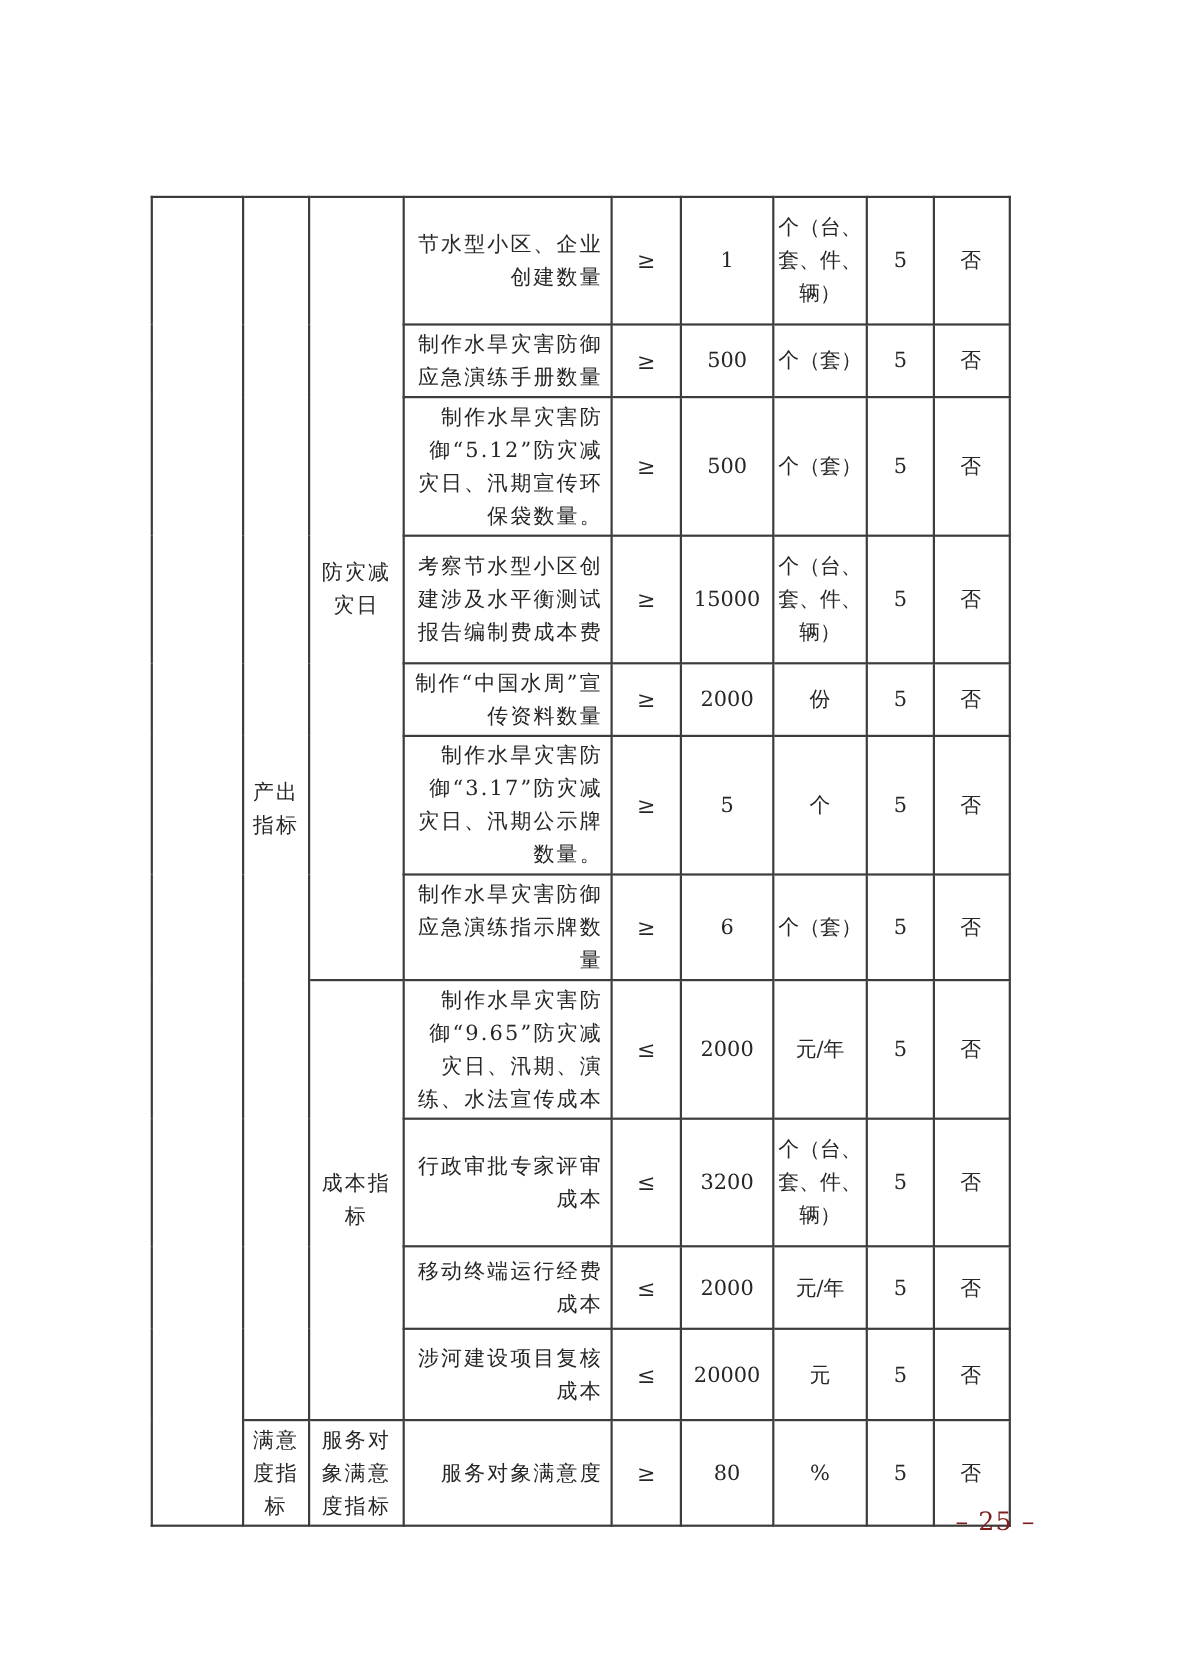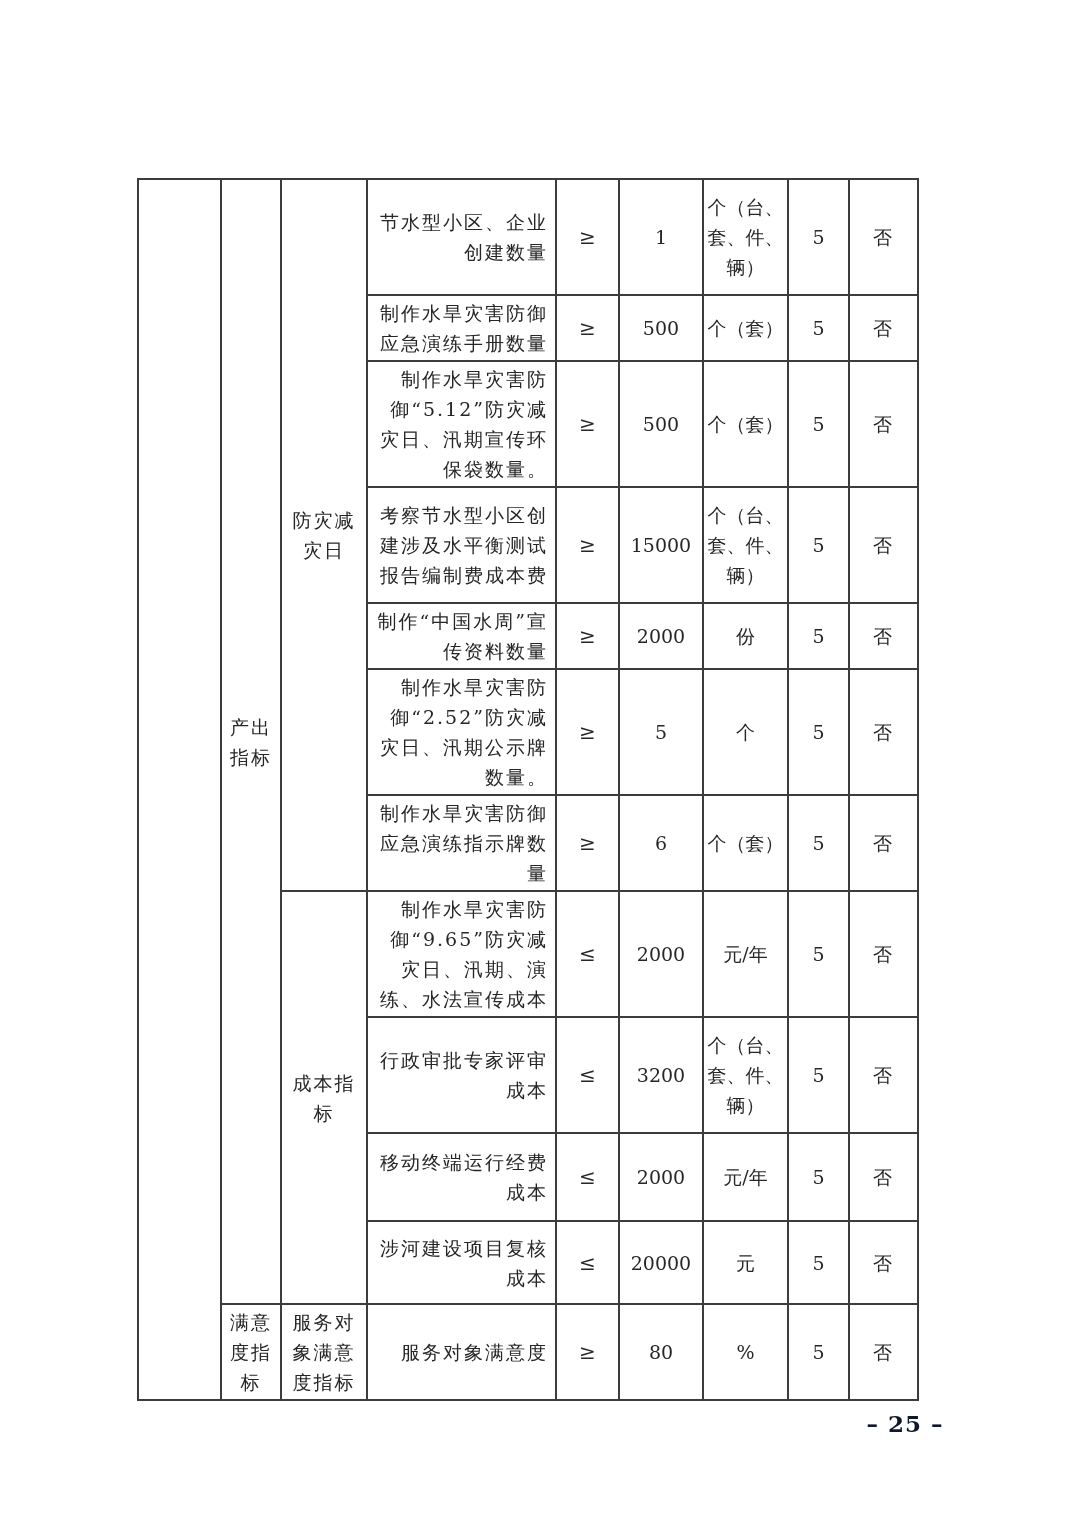--- a/index.html
+++ b/index.html
@@ -20,26 +20,25 @@
     padding:2px;word-break:break-all;overflow:hidden;
   }
   td.c-name{text-align:right;padding:2px 7px;}
   td.c-op{letter-spacing:0;font-size:20px;}
   td.c-val{letter-spacing:0;}
   td.c-unit{letter-spacing:0;padding:12px 1px;}
   td.c-score{letter-spacing:0;}
   tr.r1{height:89px} tr.r2{height:60px} tr.r3{height:122px}
   tr.r4{height:90px} tr.r5{height:66px} tr.r6{height:122px}
   tr.r7{height:92px} tr.r8{height:120px} tr.r9{height:90px}
-  tr.r10{height:88px} tr.r11{height:83px} tr.r12{height:90px}
+  tr.r10{height:75px} tr.r11{height:83px} tr.r12{height:90px}
   .page-number{
-    position:absolute;left:860px;top:1410px;width:90px;
-    font-size:23px;color:#0f172a;text-align:center;letter-spacing:1px;
+    position:absolute;left:860px;top:1371px;width:90px;
+    font-size:23px;color:#7f1d1d;text-align:center;letter-spacing:1px;
     white-space:nowrap;
-    font-weight:bold;
   }
 </style>
 </head>
 <body>
 
 <div class="page">
 
   <table class="indicator-table">
     <colgroup>
       <col style="width:83px">
@@ -90,21 +89,21 @@
     </tr>
     <tr class="r5">
       <td class="c-name">制作“中国水周”宣传资料数量</td>
       <td class="c-op">≥</td>
       <td class="c-val">2000</td>
       <td class="c-unit">份</td>
       <td class="c-score">5</td>
       <td class="c-flag">否</td>
     </tr>
     <tr class="r6">
-      <td class="c-name">制作水旱灾害防御“2.52”防灾减灾日、汛期公示牌数量。</td>
+      <td class="c-name">制作水旱灾害防御“3.17”防灾减灾日、汛期公示牌数量。</td>
       <td class="c-op">≥</td>
       <td class="c-val">5</td>
       <td class="c-unit">个</td>
       <td class="c-score">5</td>
       <td class="c-flag">否</td>
     </tr>
     <tr class="r7">
       <td class="c-name">制作水旱灾害防御应急演练指示牌数量</td>
       <td class="c-op">≥</td>
       <td class="c-val">6</td>

